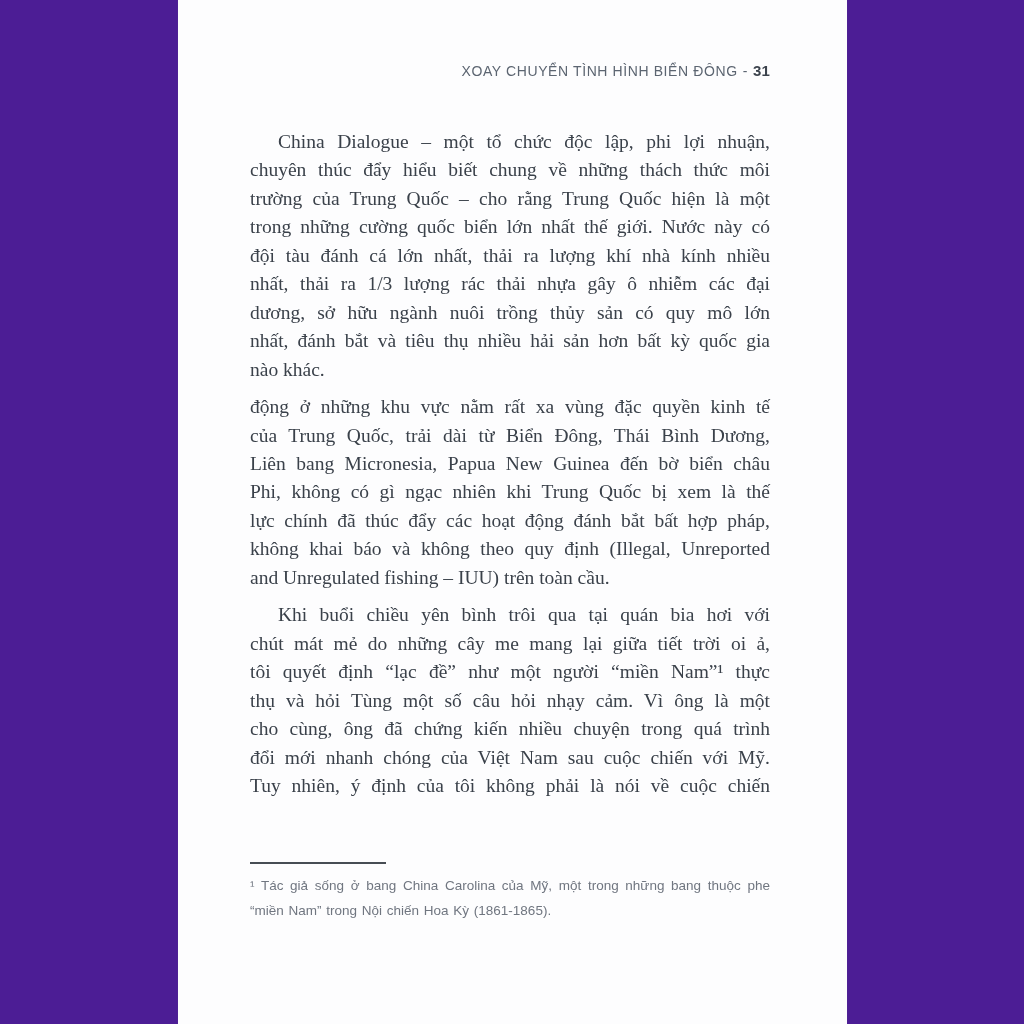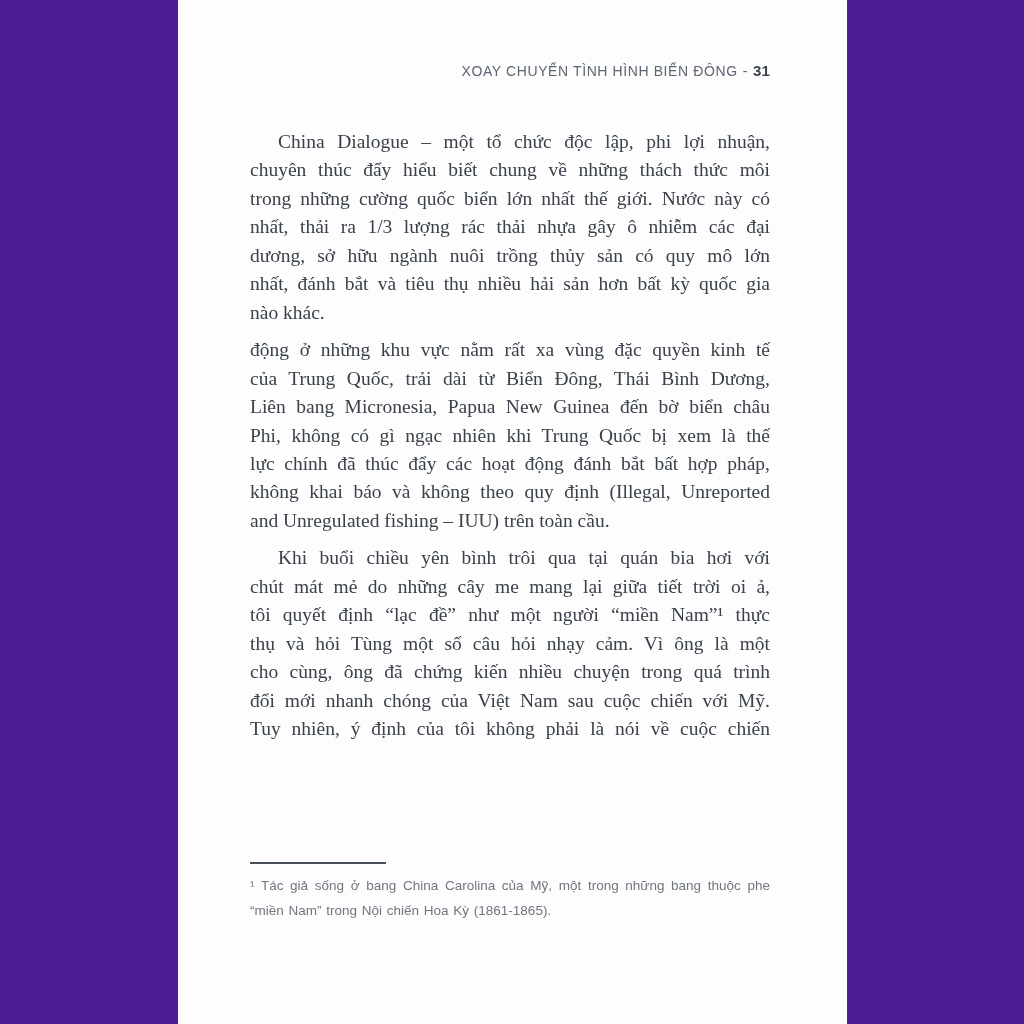--- a/index.html
+++ b/index.html
@@ -88,21 +88,23 @@
   <div class="page">
 
     <div class="running-header">
       <span>XOAY CHUYỂN TÌNH HÌNH BIỂN ĐÔNG</span><span class="sep">-</span><span class="pagenum">31</span>
     </div>
 
     <div class="body-text" id="body-text">
         <div class="para">
           <div class="line indent">China Dialogue – một tổ chức độc lập, phi lợi nhuận,</div>
           <div class="line">chuyên thúc đẩy hiểu biết chung về những thách thức môi</div>
+          <div class="line">trường của Trung Quốc – cho rằng Trung Quốc hiện là một</div>
           <div class="line">trong những cường quốc biển lớn nhất thế giới. Nước này có</div>
+          <div class="line">đội tàu đánh cá lớn nhất, thải ra lượng khí nhà kính nhiều</div>
           <div class="line">nhất, thải ra 1/3 lượng rác thải nhựa gây ô nhiễm các đại</div>
           <div class="line">dương, sở hữu ngành nuôi trồng thủy sản có quy mô lớn</div>
           <div class="line">nhất, đánh bắt và tiêu thụ nhiều hải sản hơn bất kỳ quốc gia</div>
           <div class="line flush">nào khác.</div>
         </div>
         <div class="para">
           <div class="line">động ở những khu vực nằm rất xa vùng đặc quyền kinh tế</div>
           <div class="line">của Trung Quốc, trải dài từ Biển Đông, Thái Bình Dương,</div>
           <div class="line">Liên bang Micronesia, Papua New Guinea đến bờ biển châu</div>
           <div class="line">Phi, không có gì ngạc nhiên khi Trung Quốc bị xem là thế</div>

